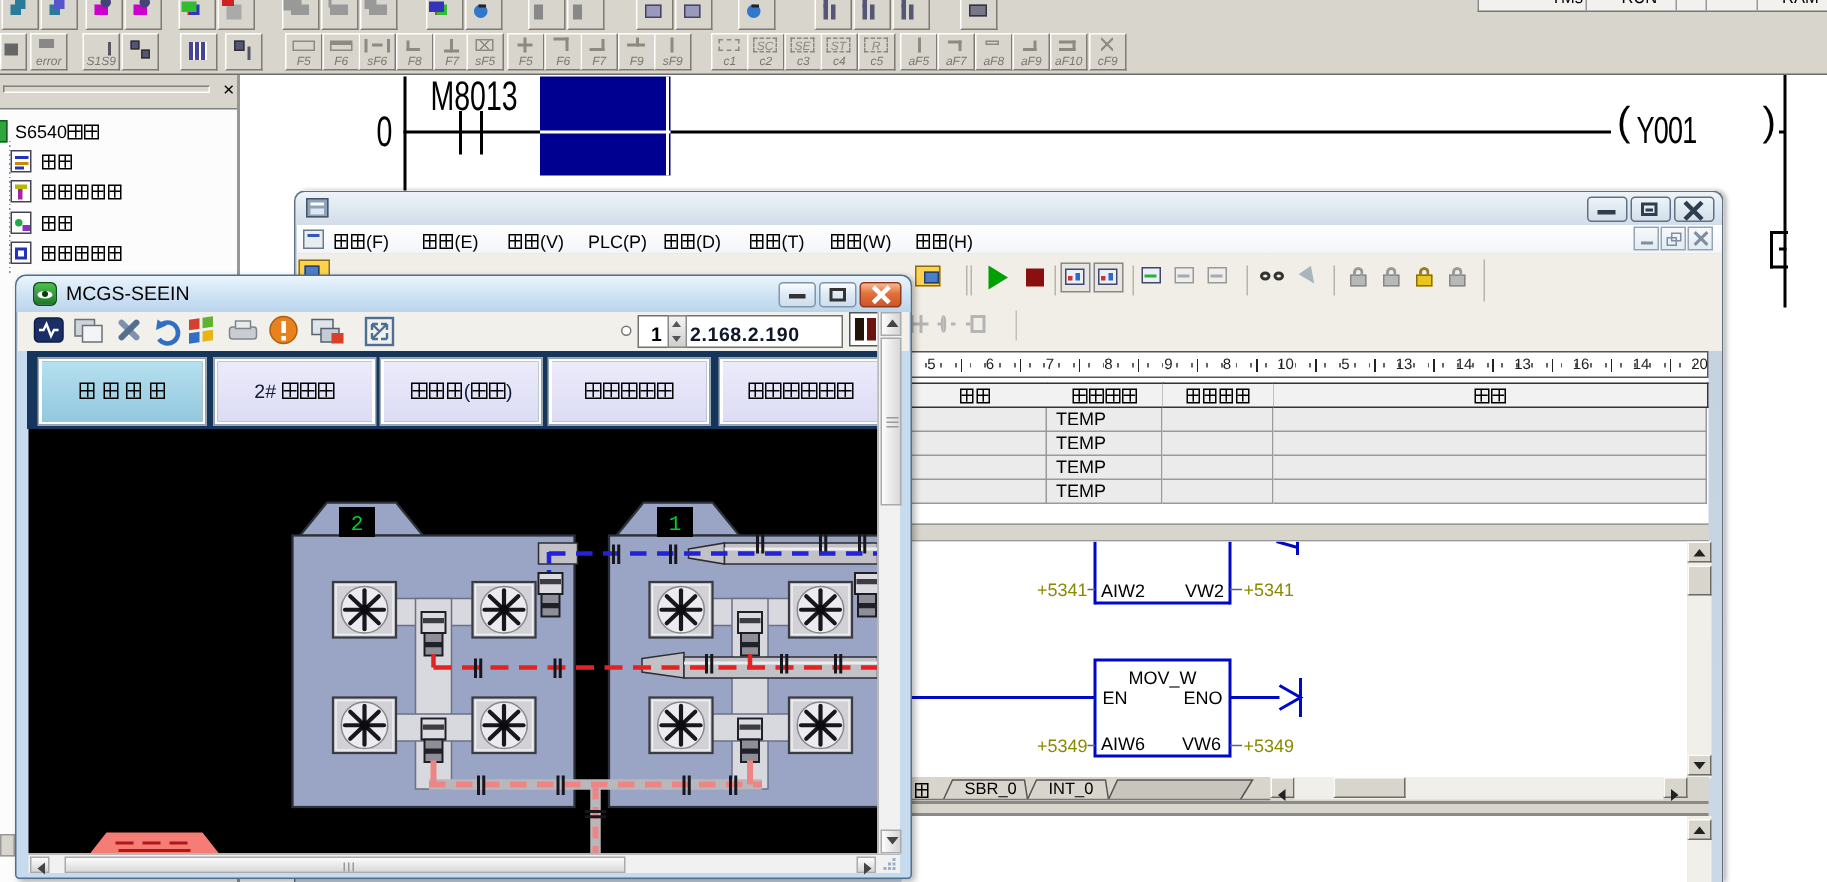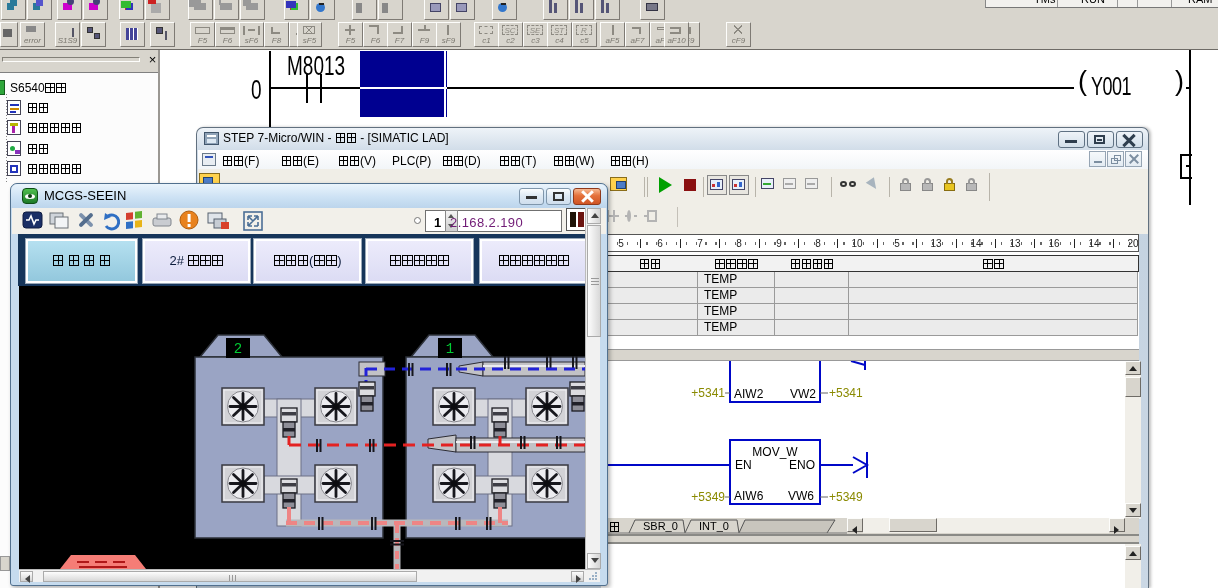--- a/index.html
+++ b/index.html
@@ -185,21 +185,21 @@
         </i>
     <i class="tb2" style="left:264px">
           <b>F8</b>
           <u style="left:6px;top:4px;width:9px;height:7px;border-left:2px solid #8d8a82;border-bottom:2px solid #8d8a82"></u>
         </i>
     <i class="tb2" style="left:289px">
           <b>F7</b>
           <u style="left:10px;top:3px;width:2px;height:9px;background:#8d8a82"></u>
           <u style="left:6px;top:10px;width:10px;height:2px;background:#8d8a82"></u>
         </i>
-    <i class="tb2" style="left:297px">
+    <i class="tb2" style="left:311px">
           <b>sF5</b>
           <u style="left:5px;top:3px;width:12px;height:8px;border:1px solid #8d8a82;background:linear-gradient(45deg,transparent 44%,#8d8a82 46%,#8d8a82 54%,transparent 56%),linear-gradient(-45deg,transparent 44%,#8d8a82 46%,#8d8a82 54%,transparent 56%)"></u>
         </i>
     <i class="tb2" style="left:338px">
           <b>F5</b>
           <u style="left:10px;top:2px;width:2px;height:10px;background:#8d8a82"></u>
           <u style="left:6px;top:6px;width:10px;height:2px;background:#8d8a82"></u>
         </i>
     <i class="tb2" style="left:363px">
           <b>F6</b>
@@ -249,21 +249,21 @@
           <u style="left:6px;top:4px;width:9px;height:7px;border-top:2px solid #8d8a82;border-right:2px solid #8d8a82"></u>
         </i>
     <i class="tb2" style="left:650px">
           <b>aF8</b>
           <u style="left:6px;top:4px;width:9px;height:3px;border:1px solid #8d8a82"></u>
         </i>
     <i class="tb2" style="left:675px">
           <b>aF9</b>
           <u style="left:6px;top:4px;width:9px;height:7px;border-bottom:2px solid #8d8a82;border-right:2px solid #8d8a82"></u>
         </i>
-    <i class="tb2" style="left:664px">
+    <i class="tb2" style="left:700px">
           <b>aF10</b>
           <u style="left:5px;top:4px;width:11px;height:7px;border-bottom:2px solid #8d8a82;border-right:2px solid #8d8a82;border-top:2px solid #8d8a82"></u>
         </i>
     <i class="tb2" style="left:726px">
           <b>cF9</b>
           <u style="left:7px;top:2px;width:8px;height:9px;background:linear-gradient(45deg,transparent 42%,#8d8a82 46%,#8d8a82 54%,transparent 58%),linear-gradient(-45deg,transparent 42%,#8d8a82 46%,#8d8a82 54%,transparent 58%)"></u>
         </i>
   </div>
 
   <div class="abs" style="left:985px;top:0;width:233px;height:8px;background:#f2f1ee;border-left:1px solid #888;border-bottom:1px solid #777;overflow:hidden">
@@ -340,21 +340,20 @@
   <i class="abs" style="left:1180px;top:177px;width:12px;height:2px;background:#000"></i>
   <i class="abs" style="left:1186px;top:165px;width:5px;height:2px;background:#000"></i>
 </div>
 
 <div id="s7" class="abs" style="left:196px;top:127px;width:953px;height:461px;background:linear-gradient(180deg,#eef3f8,#ccd9e6 26px,#c4d2e0 60px,#cbd8e5);border:1px solid #61707f;border-bottom:none;border-radius:7px 7px 0 0;box-shadow:2px 0 3px rgba(0,0,0,.25)">
 
   <div class="abs" style="left:7px;top:4px;width:15px;height:13px;background:#8fa3b8;border:1px solid #41556b">
     <i class="abs" style="left:2px;top:2px;width:9px;height:2px;background:#fff"></i>
     <i class="abs" style="left:2px;top:6px;width:9px;height:4px;background:#dde8f2"></i>
   </div>
-  <span class="abs" style="left:26px;top:3px;font-size:12px;color:#000">STEP 7-Micro/WIN - <i class="h"></i><i class="h"></i> - [SIMATIC LAD]</span>
   <span class="s7b" style="left:861px">
         <i class="abs" style="left:6px;top:8px;width:12px;height:3px;background:#2f3e4e"></i>
       </span>
   <span class="s7b" style="left:890px">
         <i class="abs" style="left:6px;top:3px;width:11px;height:9px;border:2px solid #2f3e4e"></i>
         <i class="abs" style="left:9px;top:7px;width:5px;height:2px;background:#2f3e4e"></i>
       </span>
   <span class="s7b" style="left:919px">
         <b class="abs" style="left:4px;top:7px;width:16px;height:3px;background:#2f3e4e;transform:rotate(45deg)"></b>
         <b class="abs" style="left:4px;top:7px;width:16px;height:3px;background:#2f3e4e;transform:rotate(-45deg)"></b>
@@ -635,21 +634,21 @@
         <path d="M226 6 L231 11 M226 6 l4 0 M226 6 l0 4 M236 6 L231 11 M236 6 l-4 0 M236 6 l0 4 M226 16 L231 11 M226 16 l4 0 M226 16 l0 -4 M236 16 l-4 0 M236 16 l0 -4" stroke="#4b6f96" stroke-width="1.6" fill="none"></path>
       </g>
     </svg>
     <i class="abs" style="left:402px;top:9px;width:7px;height:7px;border:1px solid #777;border-radius:50%;background:#fff"></i>
     <div class="abs" style="left:413px;top:2px;width:137px;height:22px;background:#fff;border:1px solid #707070">
       <span class="abs" style="left:8px;top:4px;font-size:13px;font-weight:bold;color:#000">1</span>
       <span class="abs" style="left:19px;top:-1px;width:13px;height:22px;background:linear-gradient(#f4f4f4,#cfcfcf);border:1px solid #888">
         <i class="tu abs" style="left:2px;top:3px;border-bottom-color:#555;border-width:3px;border-bottom-width:4px"></i>
         <i class="td abs" style="left:2px;top:13px;border-top-color:#555;border-width:3px;border-top-width:4px"></i>
       </span>
-      <span class="abs" style="left:24px;top:4px;font-size:13px;font-weight:normal;color:#701a75;letter-spacing:.4px">2.168.2.190</span>
+      <span class="abs" style="left:34px;top:4px;font-size:13px;font-weight:bold;color:#0f172a;letter-spacing:.4px">2.168.2.190</span>
     </div>
     <div class="abs" style="left:554px;top:0;width:21px;height:23px;background:#fff;border:1px solid #555">
       <i class="abs" style="left:3px;top:3px;width:6px;height:15px;background:#201408"></i>
       <i class="abs" style="left:11px;top:3px;width:6px;height:15px;background:#6b1410"></i>
     </div>
   </div>
 
   <div class="abs" style="left:7px;top:50px;width:567px;height:52px;background:#16355a;overflow:hidden">
     <span class="mt on" style="left:8px"><i class="h"></i> <i class="h"></i> <i class="h"></i> <i class="h"></i></span>
     <span class="mt" style="left:125px">2# <i class="h"></i><i class="h"></i><i class="h"></i></span>

